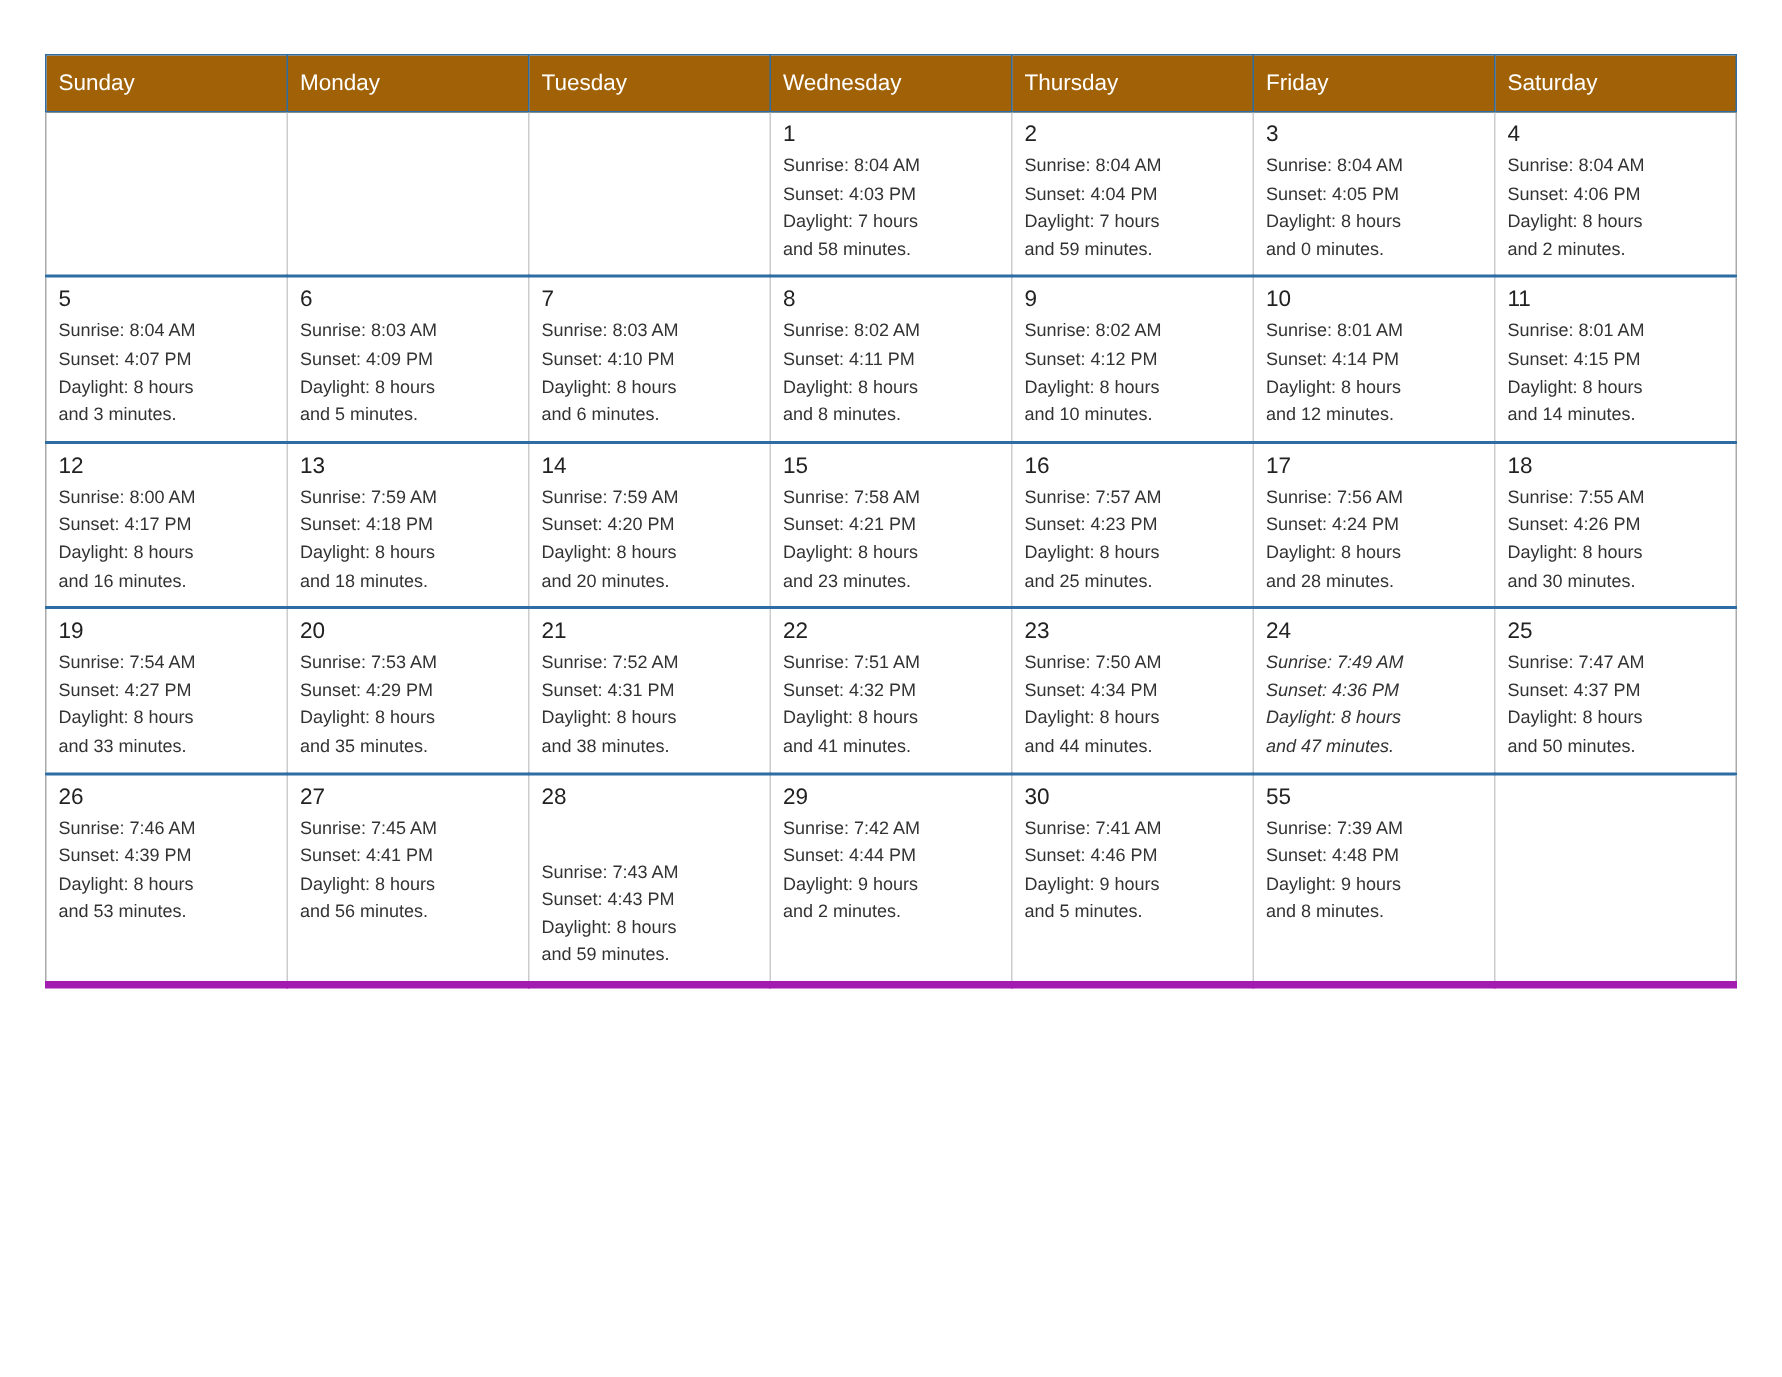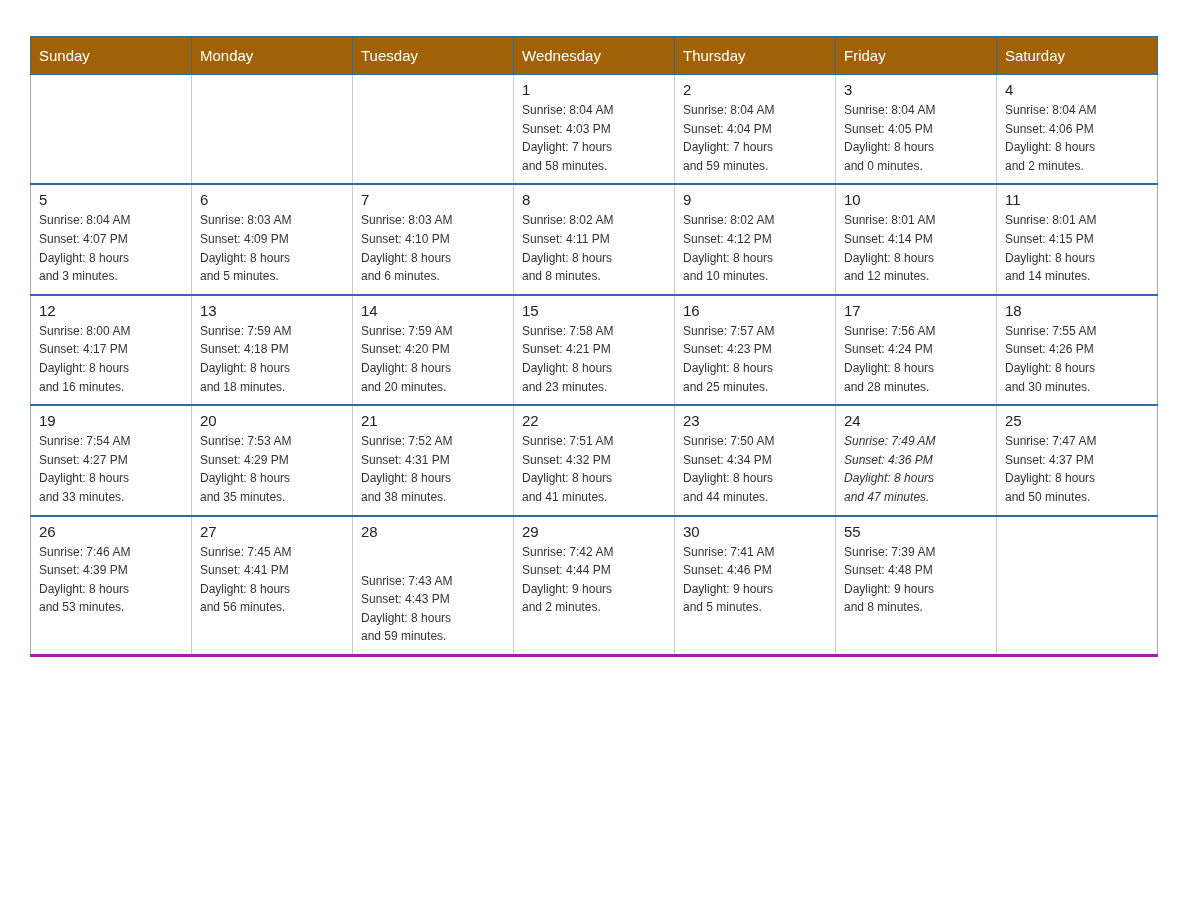--- a/index.html
+++ b/index.html
@@ -93,21 +93,21 @@
       font-weight: normal;
       display: block;
       margin-bottom: 3px;
     }
     .day-info {
       font-size: 12px;
       color: #333;
       line-height: 1.55;
     }
     tbody tr:last-child {
-      border-bottom: 3px solid #a21caf;
+      border-bottom: 5px solid #a21caf;
     }
   </style>
 </head>
 <body>
 
 <div class="header">
 </div>
 
 <table>
   <thead>

